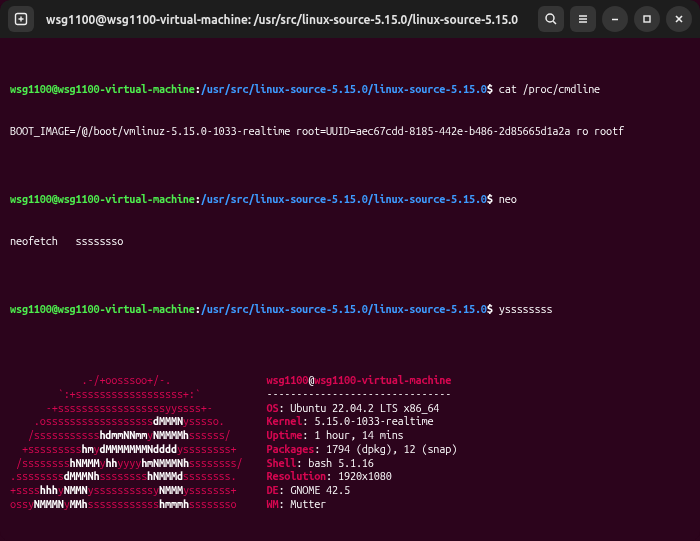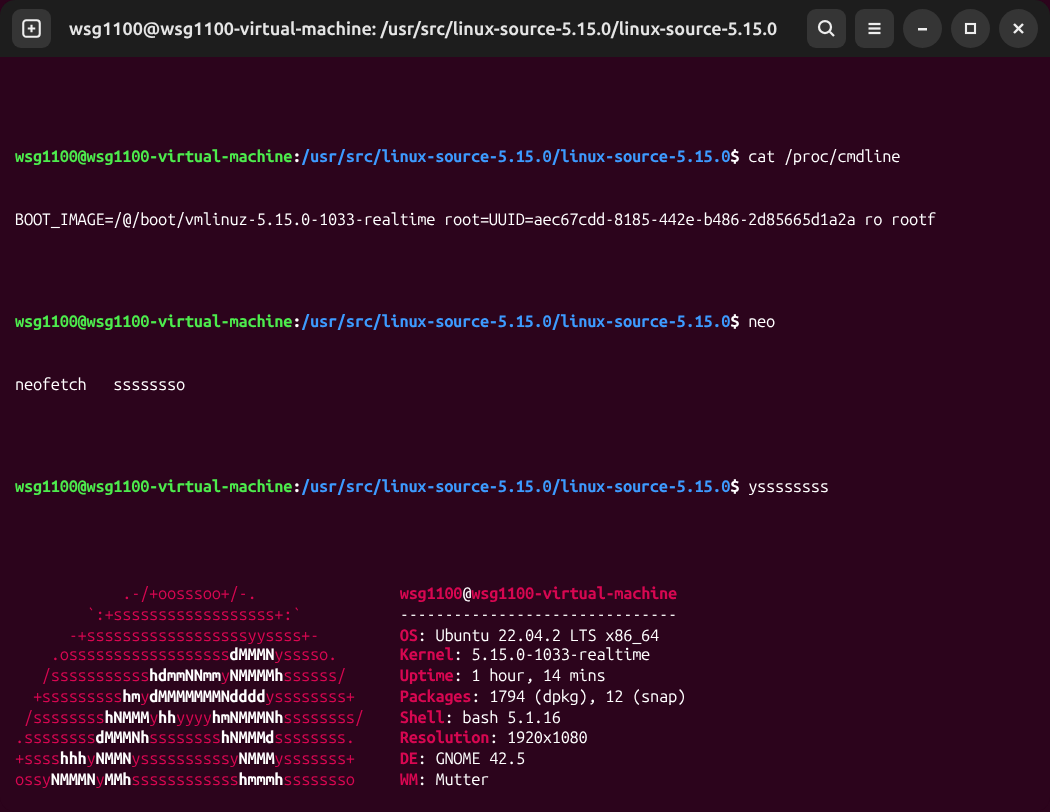--- a/index.html
+++ b/index.html
@@ -57,21 +57,21 @@
     display: flex;
     align-items: center;
     justify-content: center;
     color: #f0f0f0;
   }
   .tb-btn.square { border-radius: 6px; }
   .tb-btn svg { display: block; }
   .terminal-body {
     flex: 1 1 auto;
     background: #2c041c;
-    padding: 20px 10px;
+    padding: 4px 10px;
     overflow: hidden;
     white-space: pre;
     letter-spacing: -0.2px;
   }
   
   .c-green { color: #4dec4d; font-weight: 700; }
   .c-white { color: #ffffff; font-weight: 700; }
   .c-blue  { color: #3d9bff; font-weight: 700; }
   .c-text  { color: #ffffff; }
   .c-red   { color: #d70751; font-weight: 400; }

